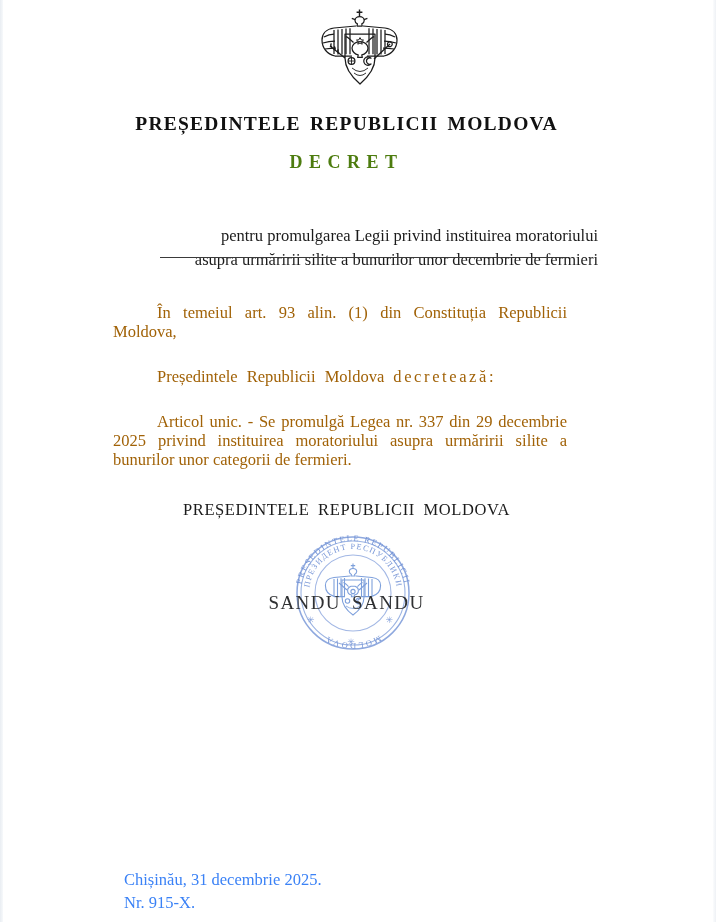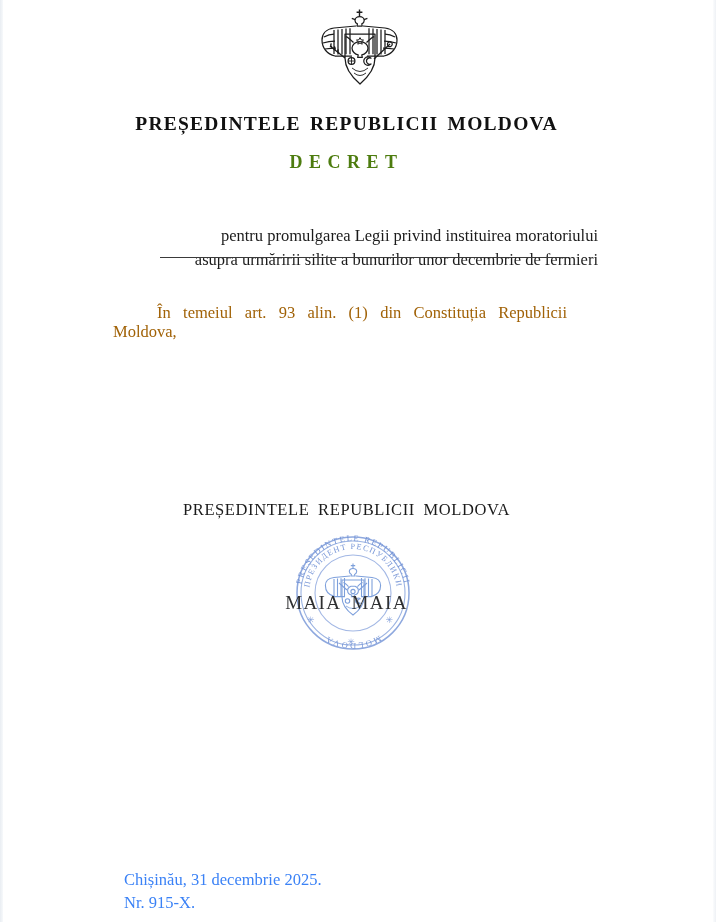--- a/index.html
+++ b/index.html
@@ -209,21 +209,25 @@
 
   <div class="subtitle">
     <div>pentru promulgarea Legii privind instituirea moratoriului</div>
     <div>asupra urmăririi silite a bunurilor unor decembrie de fermieri</div>
   </div>
   <div class="subtitle-rule"></div>
 
   <div class="body-block">
     <div class="para para-indent">În temeiul art. 93 alin. (1) din Constituția Republicii Moldova,</div>
     <div class="gap-1"></div>
+    <div class="para para-indent">
+      <span class="wide-words">Președintele  Republicii  Moldova </span><span class="spaced-word">decretează:</span>
+    </div>
     <div class="gap-2"></div>
+    <div class="para para-indent">Articol unic. - Se promulgă Legea nr. 337 din 29 decembrie 2025 privind instituirea moratoriului asupra urmăririi silite a bunurilor unor categorii de fermieri.</div>
   </div>
 
   <div class="sign-title">PREȘEDINTELE REPUBLICII MOLDOVA</div>
 
   <div class="seal">
     <svg viewBox="0 0 145 130" xmlns="http://www.w3.org/2000/svg">
       <defs>
         <path id="arcOuter" d="M 20 66 A 52 52 0 0 1 124 66"></path>
         <path id="arcInner" d="M 28 66 A 44 44 0 0 1 116 66"></path>
         <path id="arcBottom" d="M 122 66 A 50 50 0 0 1 22 66"></path>
@@ -263,20 +267,20 @@
         <path d="M72 59 c-3 0-5.4 2-5.4 4.4 0 2.3 2 4.2 4.2 4.6 l-0.4 1.8 h3.2 l-0.4-1.8 c2.2-0.4 4.2-2.3 4.2-4.6 0-2.4-2.4-4.4-5.4-4.4 z"></path>
         <path d="M67.5 59.6 C65.2 57.2 63.5 55.8 62.4 55.5 M76.5 59.6 C78.8 57.2 80.5 55.8 81.6 55.5"></path>
         <circle cx="72" cy="64.5" r="2.1"></circle>
         <circle cx="66.5" cy="74" r="2.2"></circle>
         <path d="M79.5 72 a2.8 2.8 0 1 0 0 4 a2.1 2.1 0 1 1 0-4 z"></path>
         <path d="M65 79 q7 5 14 0" stroke-width="0.8"></path>
       </g>
     </svg>
   </div>
 
-  <div class="seal-name">MAIA  MAIA</div>
+  <div class="seal-name">SANDU  SANDU</div>
 
   <div class="footer">
     <div>Chișinău, 31 decembrie 2025.</div>
     <div>Nr. 915-X.</div>
   </div>
 
 </div>
 
 </body></html>

